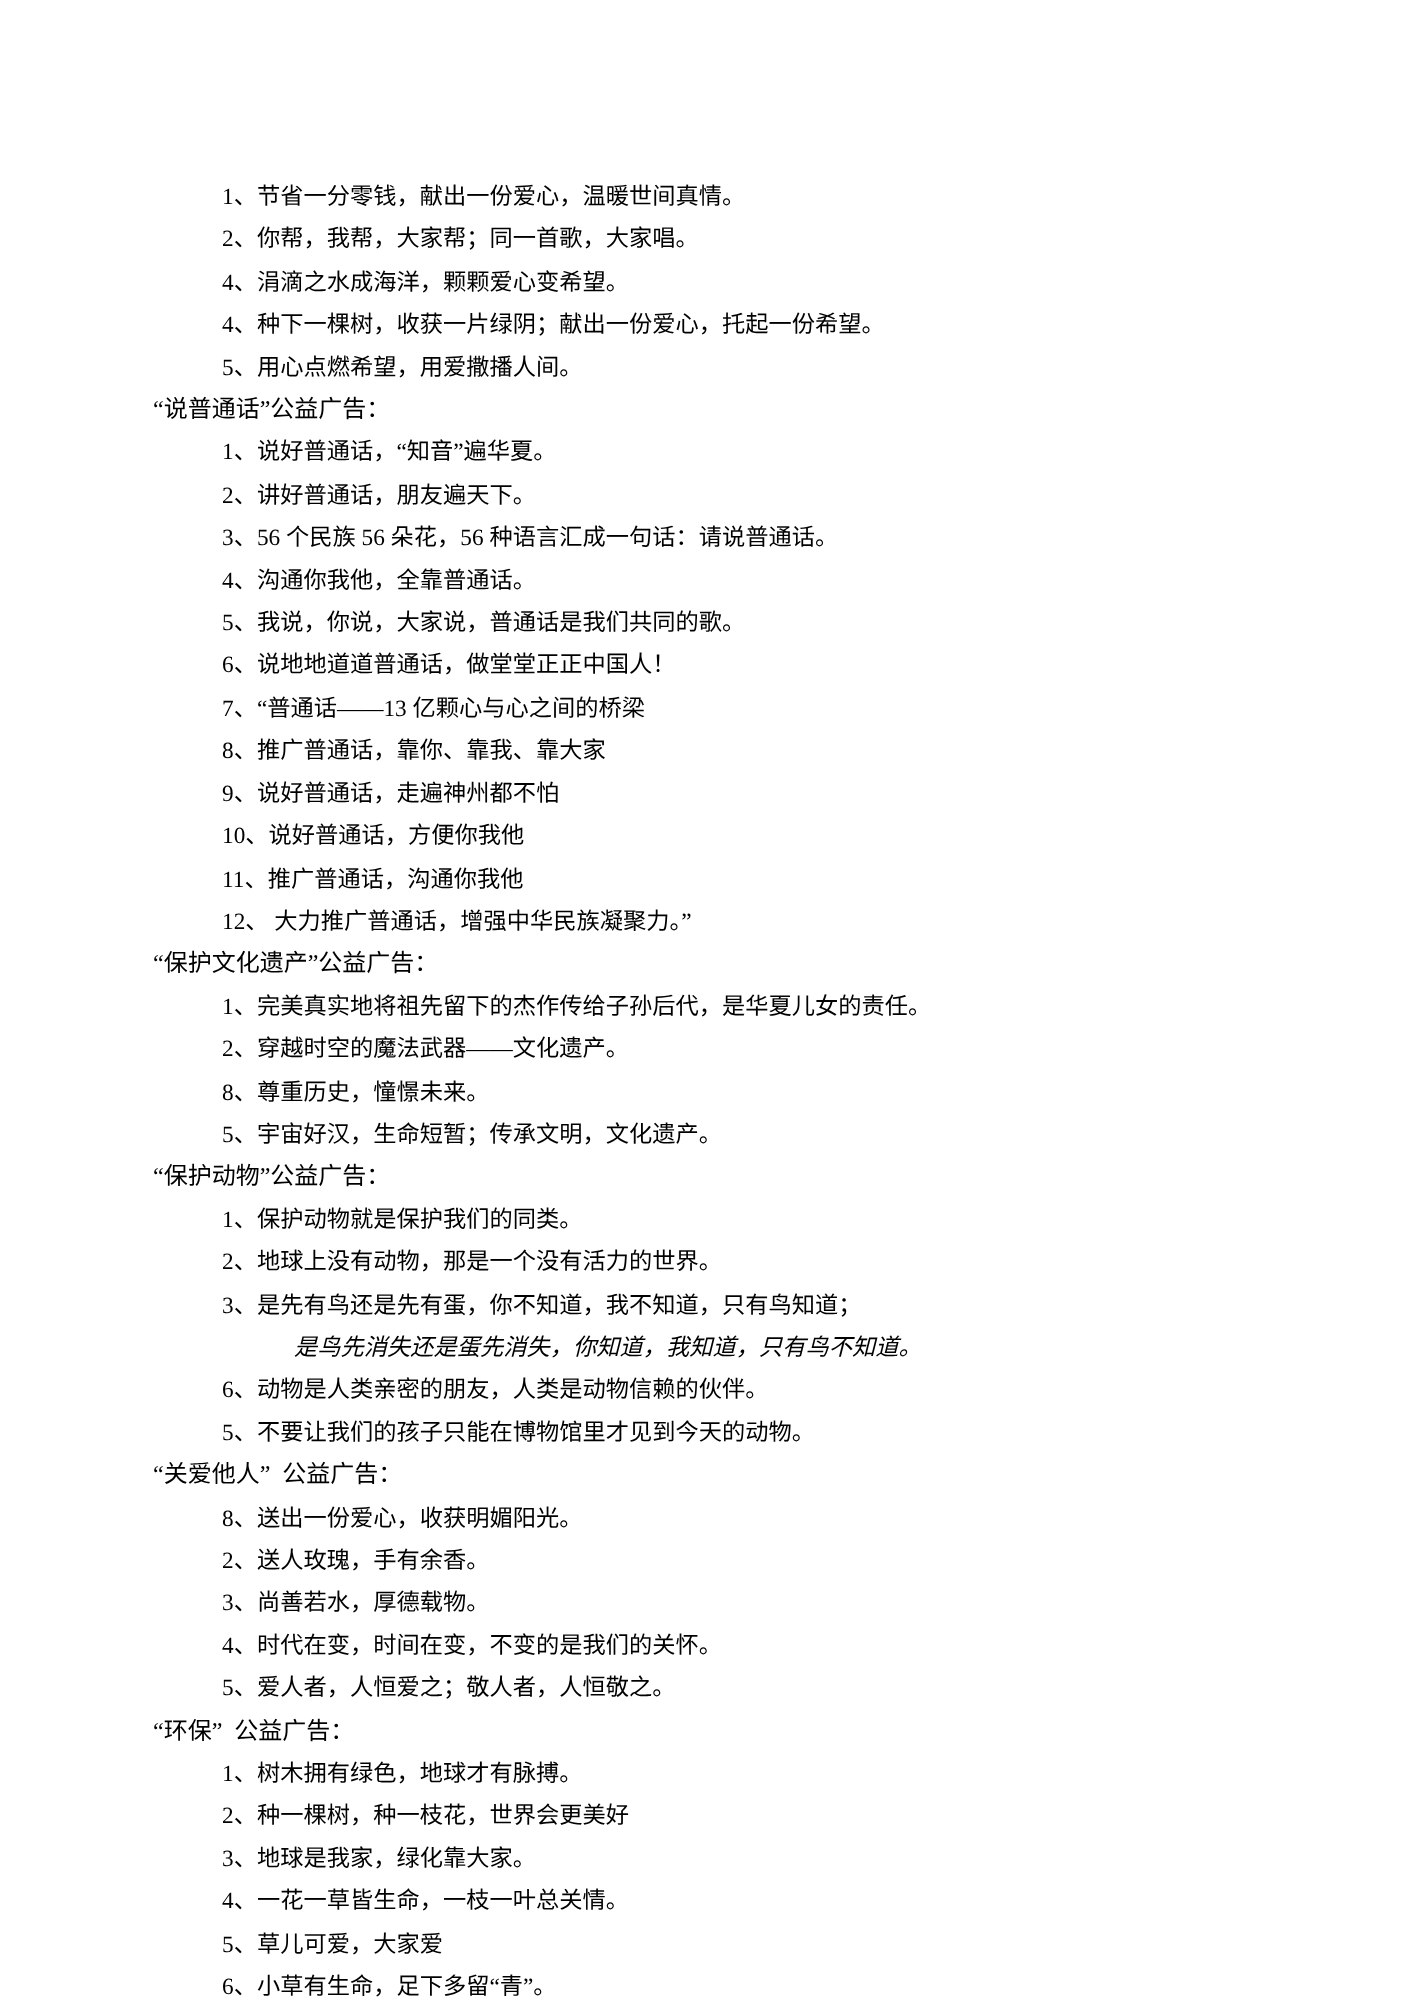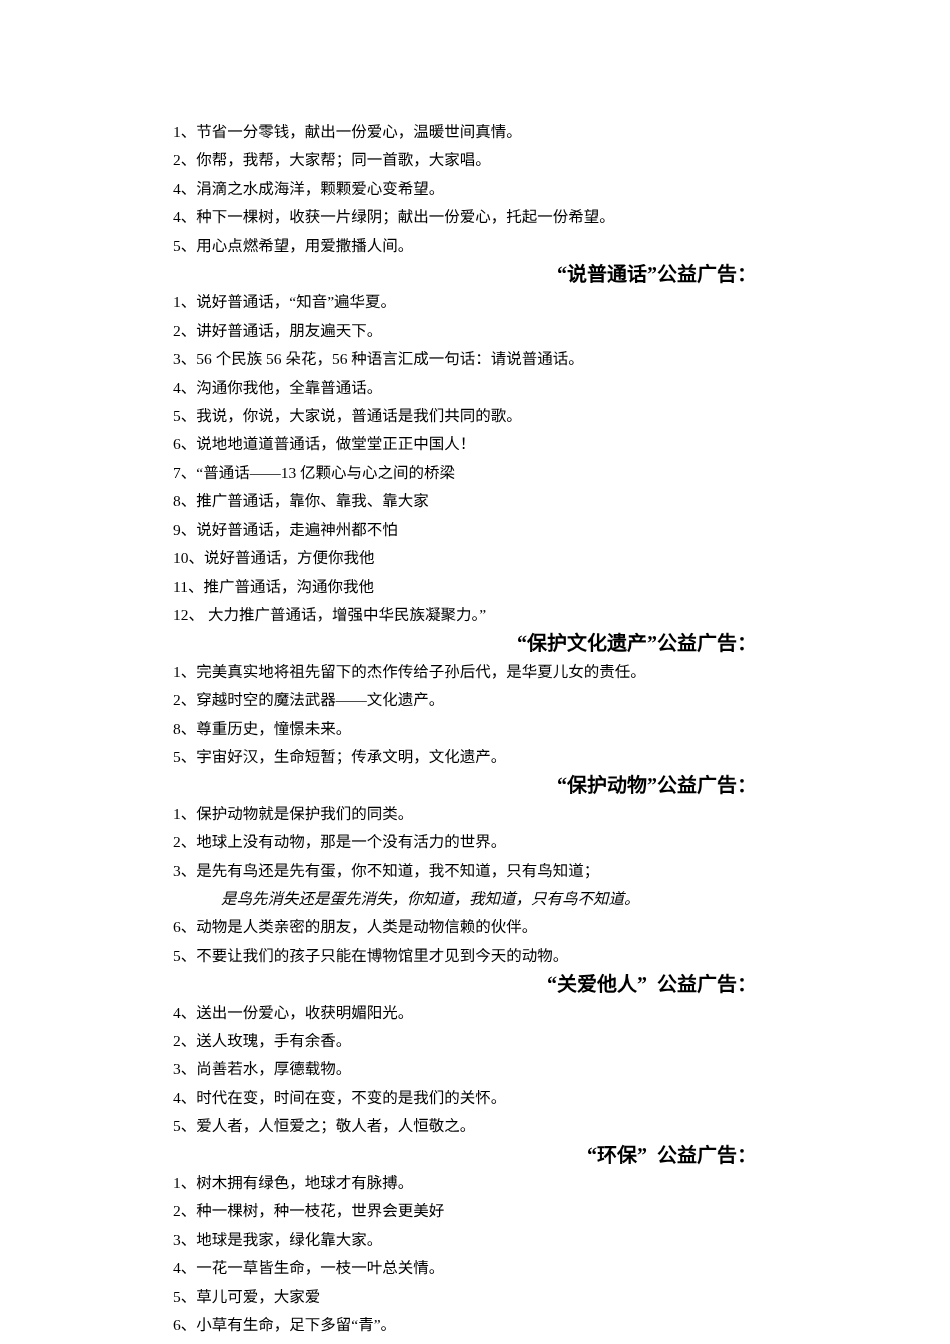--- a/index.html
+++ b/index.html
@@ -12,21 +12,21 @@
     height: 1344px;
     font-family: "Liberation Serif", "DejaVu Serif", serif;
     color: #000000;
     position: relative;
     overflow: hidden;
   }
   .page {
     box-sizing: border-box;
     width: 852px;
     height: 1344px;
-    padding: 118px 95px 40px 117px;
+    padding: 118px 95px 40px 92px;
   }
   .doc-body {
     font-size: 15.5px;
     line-height: 28.4px;
   }
   
   .item {
     margin: 0;
     padding: 0 0 0 56px;
     white-space: pre-wrap;
@@ -34,25 +34,24 @@
     line-height: 28.4px;
   }
   .item.sub {
     padding-left: 104px;
     font-style: italic;
   }
   
   .heading {
     margin: 0;
     padding: 0 0 0 10px;
-    font-weight: bold;
-    font-size: 20px;
+    font-weight: normal;
+    font-size: 16px;
     line-height: 28.4px;
     white-space: pre-wrap;
-    text-align: right;
   }
   .block { margin: 0; padding: 0; }
 </style>
 </head>
 <body>
 
 <div class="page">
   <div class="doc-body" id="doc-body">
       <div class="block">
         <p class="item">1、节省一分零钱，献出一份爱心，温暖世间真情。</p>
@@ -87,21 +86,21 @@
         <p class="heading">“保护动物”公益广告：</p>
         <p class="item">1、保护动物就是保护我们的同类。</p>
         <p class="item">2、地球上没有动物，那是一个没有活力的世界。</p>
         <p class="item">3、是先有鸟还是先有蛋，你不知道，我不知道，只有鸟知道；</p>
         <p class="item sub">是鸟先消失还是蛋先消失，你知道，我知道，只有鸟不知道。</p>
         <p class="item">6、动物是人类亲密的朋友，人类是动物信赖的伙伴。</p>
         <p class="item">5、不要让我们的孩子只能在博物馆里才见到今天的动物。</p>
       </div>
       <div class="block">
         <p class="heading">“关爱他人”  公益广告：</p>
-        <p class="item">4、送出一份爱心，收获明媚阳光。</p>
+        <p class="item">8、送出一份爱心，收获明媚阳光。</p>
         <p class="item">2、送人玫瑰，手有余香。</p>
         <p class="item">3、尚善若水，厚德载物。</p>
         <p class="item">4、时代在变，时间在变，不变的是我们的关怀。</p>
         <p class="item">5、爱人者，人恒爱之；敬人者，人恒敬之。</p>
       </div>
       <div class="block">
         <p class="heading">“环保”  公益广告：</p>
         <p class="item">1、树木拥有绿色，地球才有脉搏。</p>
         <p class="item">2、种一棵树，种一枝花，世界会更美好</p>
         <p class="item">3、地球是我家，绿化靠大家。</p>

